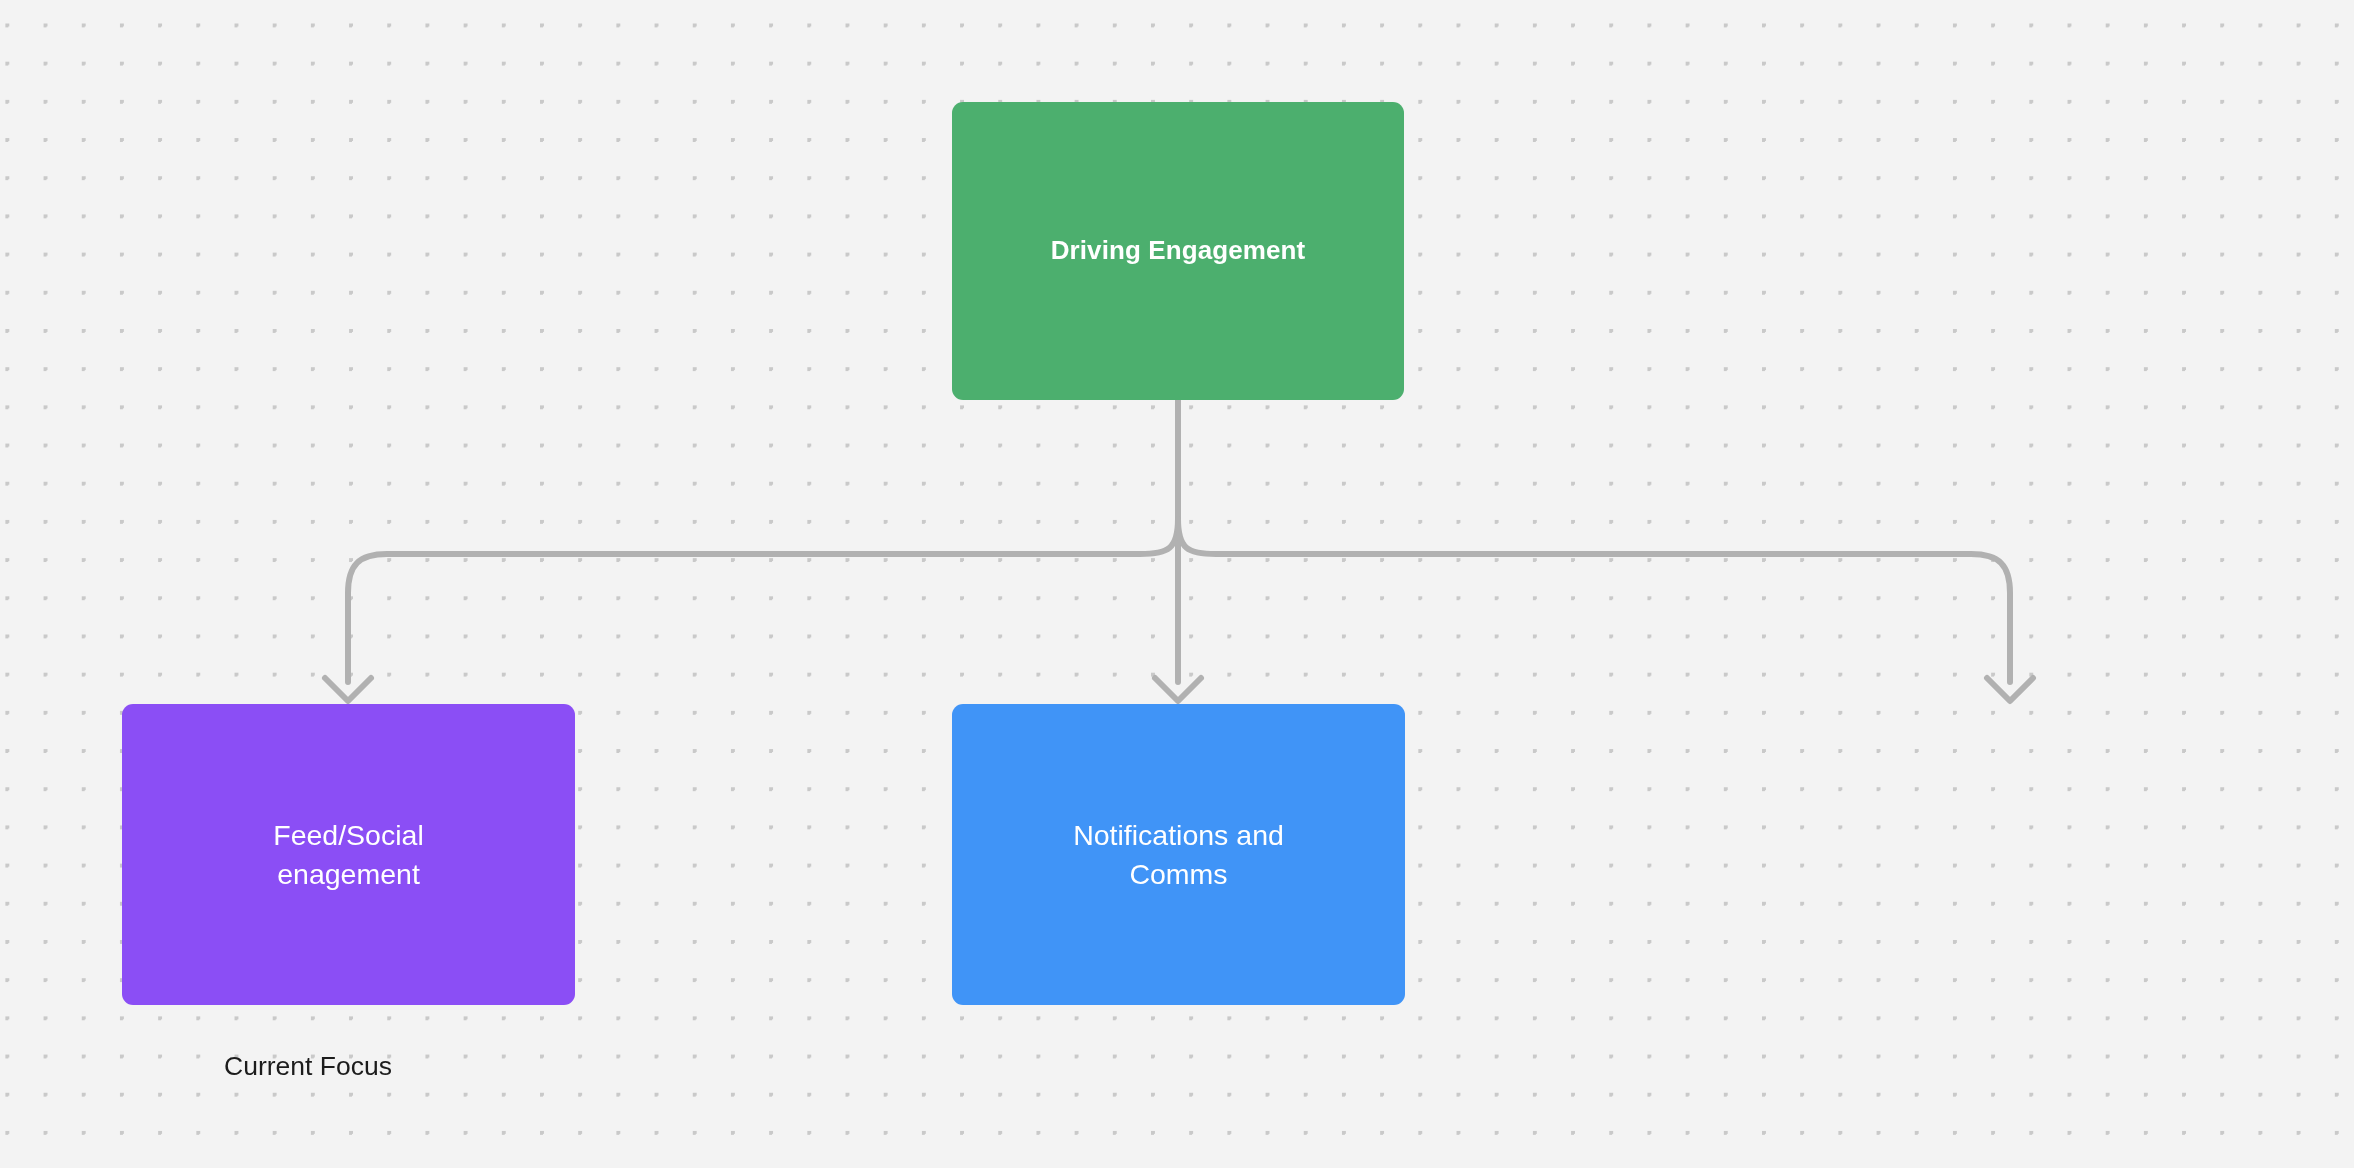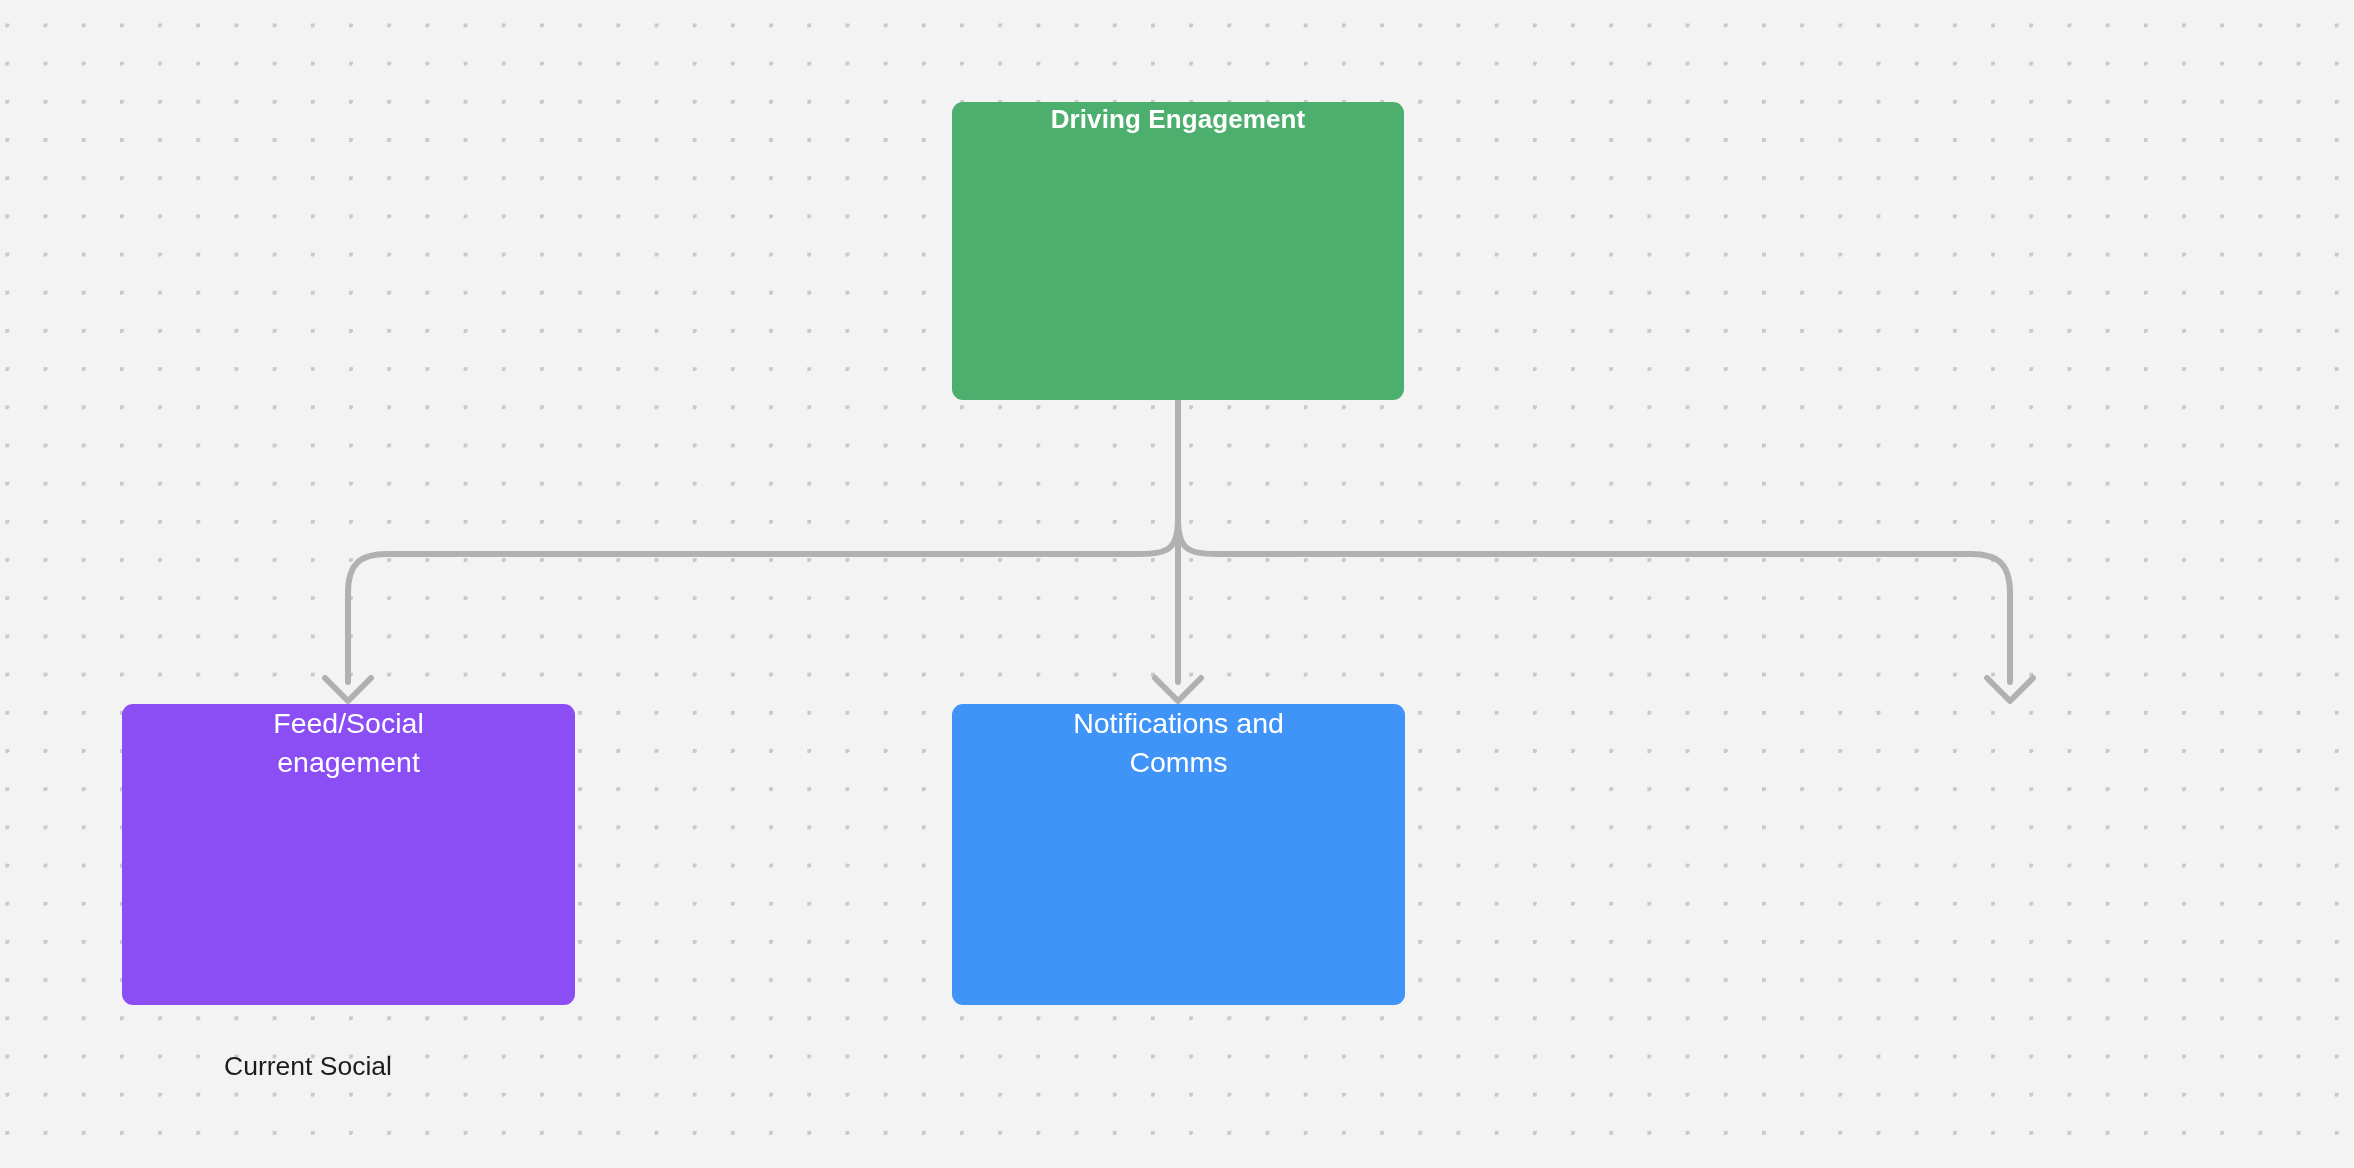--- a/index.html
+++ b/index.html
@@ -31,21 +31,21 @@
     height: 1168px;
     pointer-events: none;
   }
 
   
   .node {
     position: absolute;
     box-sizing: border-box;
     border-radius: 11px;
     display: flex;
-    align-items: flex-start;
+    align-items: center;
     justify-content: center;
     text-align: center;
     color: #ffffff;
     padding: 0 22px;
   }
 
   .node-label {
     display: block;
     width: 100%;
     white-space: pre-line;
@@ -130,15 +130,15 @@
     <span class="node-label">Feed/Social
 enagement</span>
   </div>
 
   <div class="node node--child node--notif">
     <span class="node-label">Notifications and
 Comms</span>
   </div>
 
 
-  <div class="annotation">Current Social</div>
+  <div class="annotation">Current Focus</div>
 
 </div>
 
 </body></html>

